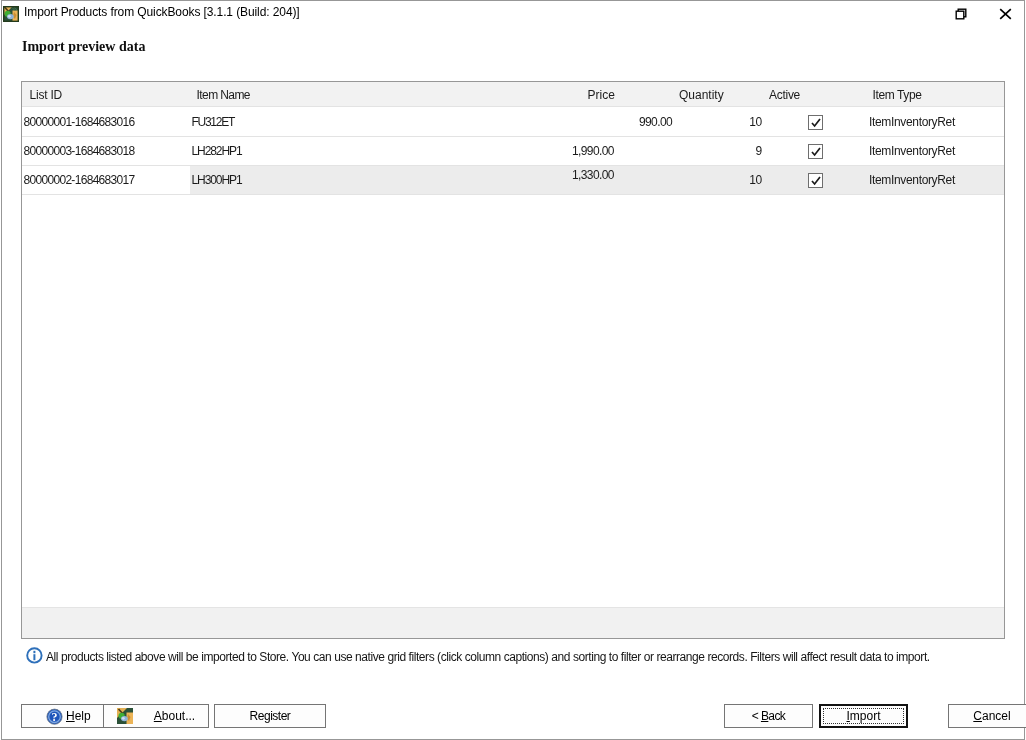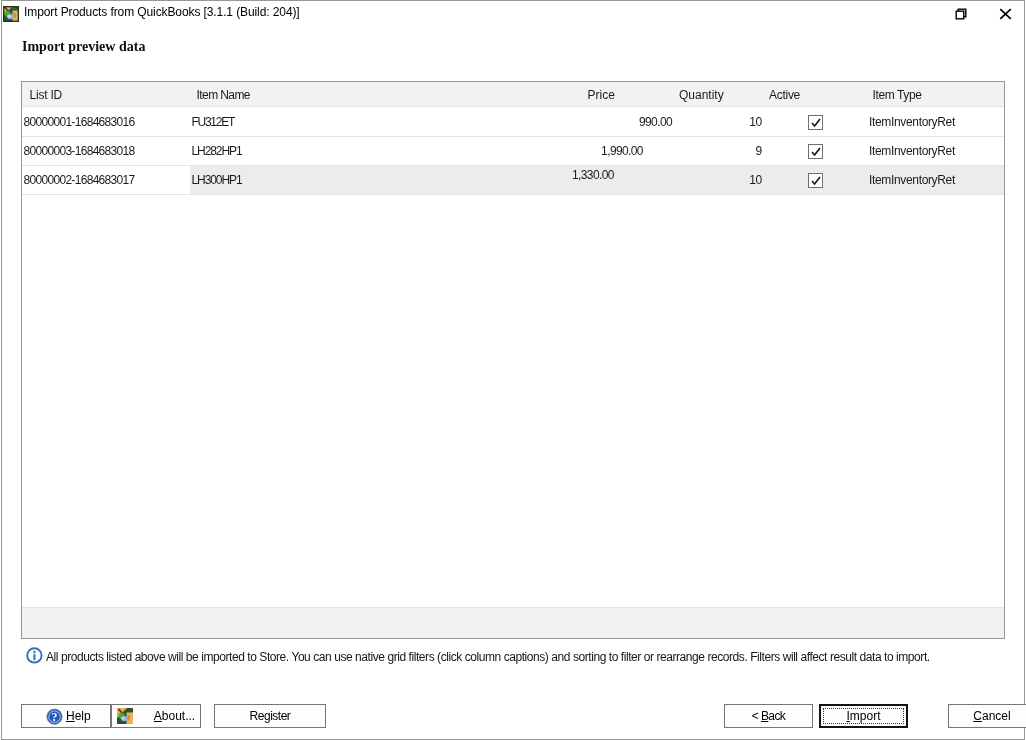--- a/index.html
+++ b/index.html
@@ -61,21 +61,21 @@
 
 <div class="t" style="left:23.5px; top:115.2px; letter-spacing:-0.69px;">80000001-1684683016</div>
 <div class="t" style="left:191.5px; top:115.2px; letter-spacing:-1.27px;">FU312ET</div>
 <div class="t" style="left:572px; top:115.2px; width:100px; text-align:right; letter-spacing:-0.62px;">990.00</div>
 <div class="t" style="left:662px; top:115.2px; width:100px; text-align:right; letter-spacing:-0.27px;">10</div>
 <div class="chk" style="left:808px; top:114.5px;"></div>
 <div class="t" style="left:869px; top:115.2px; letter-spacing:-0.34px;">ItemInventoryRet</div>
 
 <div class="t" style="left:23.5px; top:144.2px; letter-spacing:-0.69px;">80000003-1684683018</div>
 <div class="t" style="left:191.5px; top:144.2px; letter-spacing:-1.09px;">LH282HP1</div>
-<div class="t" style="left:572px; top:144.2px; width:100px; text-align:center; letter-spacing:-0.62px;">1,990.00</div>
+<div class="t" style="left:572px; top:144.2px; width:100px; text-align:left; letter-spacing:-0.62px;">1,990.00</div>
 <div class="t" style="left:662px; top:144.2px; width:100px; text-align:right; letter-spacing:-0.27px;">9</div>
 <div class="chk" style="left:808px; top:143.5px;"></div>
 <div class="t" style="left:869px; top:144.2px; letter-spacing:-0.34px;">ItemInventoryRet</div>
 
 <div class="t" style="left:23.5px; top:173.2px; letter-spacing:-0.69px;">80000002-1684683017</div>
 <div class="t" style="left:191.5px; top:173.2px; letter-spacing:-1.09px;">LH300HP1</div>
 <div class="t" style="left:572px; top:168px; width:100px; letter-spacing:-0.62px;">1,330.00</div>
 <div class="t" style="left:662px; top:173.2px; width:100px; text-align:right; letter-spacing:-0.27px;">10</div>
 <div class="chk" style="left:808px; top:172.5px;"></div>
 <div class="t" style="left:869px; top:173.2px; letter-spacing:-0.34px;">ItemInventoryRet</div>
@@ -98,21 +98,21 @@
 <div class="t" style="left:46px; top:649.6px; letter-spacing:-0.437px; color:#161616;">All products listed above will be imported to Store. You can use native grid filters (click column captions) and sorting to filter or rearrange records. Filters will affect result data to import.</div>
 
 <div class="btn" style="left:21px; width:90px; justify-content:flex-start; padding-left:24px;">
     <svg width="17" height="17" viewBox="0 0 17 17" style="margin-right:3px;">
       <circle cx="8.5" cy="8.7" r="7.6" fill="#2056bb" stroke="#6b7683" stroke-width="0.8"></circle>
       <circle cx="8.5" cy="8.7" r="5.8" fill="none" stroke="#7fa8e0" stroke-width="1.3"></circle>
       <text x="8.5" y="13" font-size="12" font-weight="bold" fill="#fff" text-anchor="middle" font-family="Liberation Serif">?</text>
     </svg>
     <span><u>H</u>elp</span>
   </div>
-<div class="btn" style="left:111px; width:90px;gap:16px;">
+<div class="btn" style="left:103px; width:106px;gap:16px;">
     <svg width="16" height="16" viewBox="0 0 16 16" style="margin-right:5px;">
       <rect x="0" y="0" width="16" height="16" fill="#2b5138"></rect>
       <polygon points="0,0 10,0 0,10" fill="#e3b054"></polygon>
       <path d="M1.5 1 L6.5 6.5" stroke="#4c3a16" stroke-width="1.6" fill="none"></path>
       <rect x="9.5" y="4.5" width="6.5" height="11.5" fill="#ecb457"></rect>
       <path d="M11 6 L13.5 9 L12 13 L10 11 Z" fill="#c98f35"></path>
       <circle cx="4.6" cy="7.8" r="3.1" fill="#3fae33"></circle>
       <ellipse cx="7.4" cy="10.6" rx="3.4" ry="2.7" fill="#8fb4d8"></ellipse>
       <circle cx="6.3" cy="10.3" r="1.4" fill="#cfdded"></circle>
     </svg>

